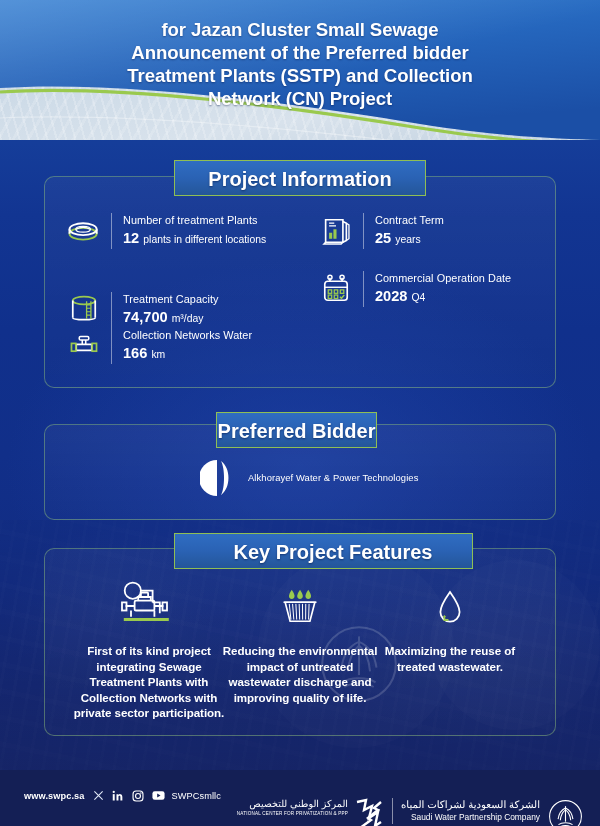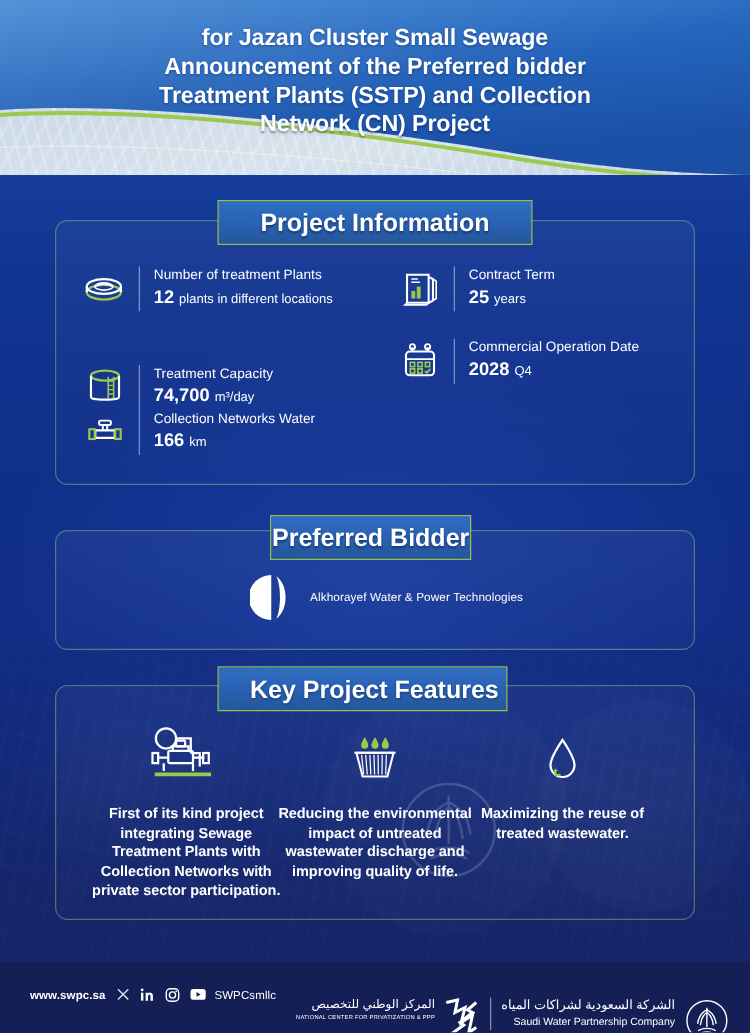--- a/index.html
+++ b/index.html
@@ -289,21 +289,21 @@
     <svg width="38" height="40" viewBox="0 0 38 40">
       <path d="M17 2 A18 18 0 0 0 17 38 Z" fill="#ffffff"></path>
       <path d="M21 3 C31 10 31 30 21 37 C25 30 25 10 21 3 Z" fill="#ffffff"></path>
     </svg>
     <div class="bidder-name">
       <div class="bidder-en">Alkhorayef Water &amp; Power Technologies</div>
     </div>
   </div>
 
   <div class="panel" style="left:44px; top:548px; width:512px; height:188px; background:linear-gradient(180deg, rgba(255,255,255,0.035), rgba(255,255,255,0.01));"></div>
-  <div class="badge" style="left:174px; top:533px; width:232px;padding-left:19px;">
+  <div class="badge" style="left:174px; top:533px; width:299px;padding-left:19px;">
     <span>Key Project Features</span>
   </div>
 
   <div class="feature" style="left:69px; top:572px;">
     <div class="feature-icon">
       <svg viewBox="0 0 80 60" width="72" height="56">
         <g fill="none" stroke="#ffffff" stroke-width="2">
           <circle cx="22" cy="13" r="9"></circle>
           <path d="M31 13 L44 13 L44 26"></path>
           <path d="M44 26 L52 26 L52 38"></path>

